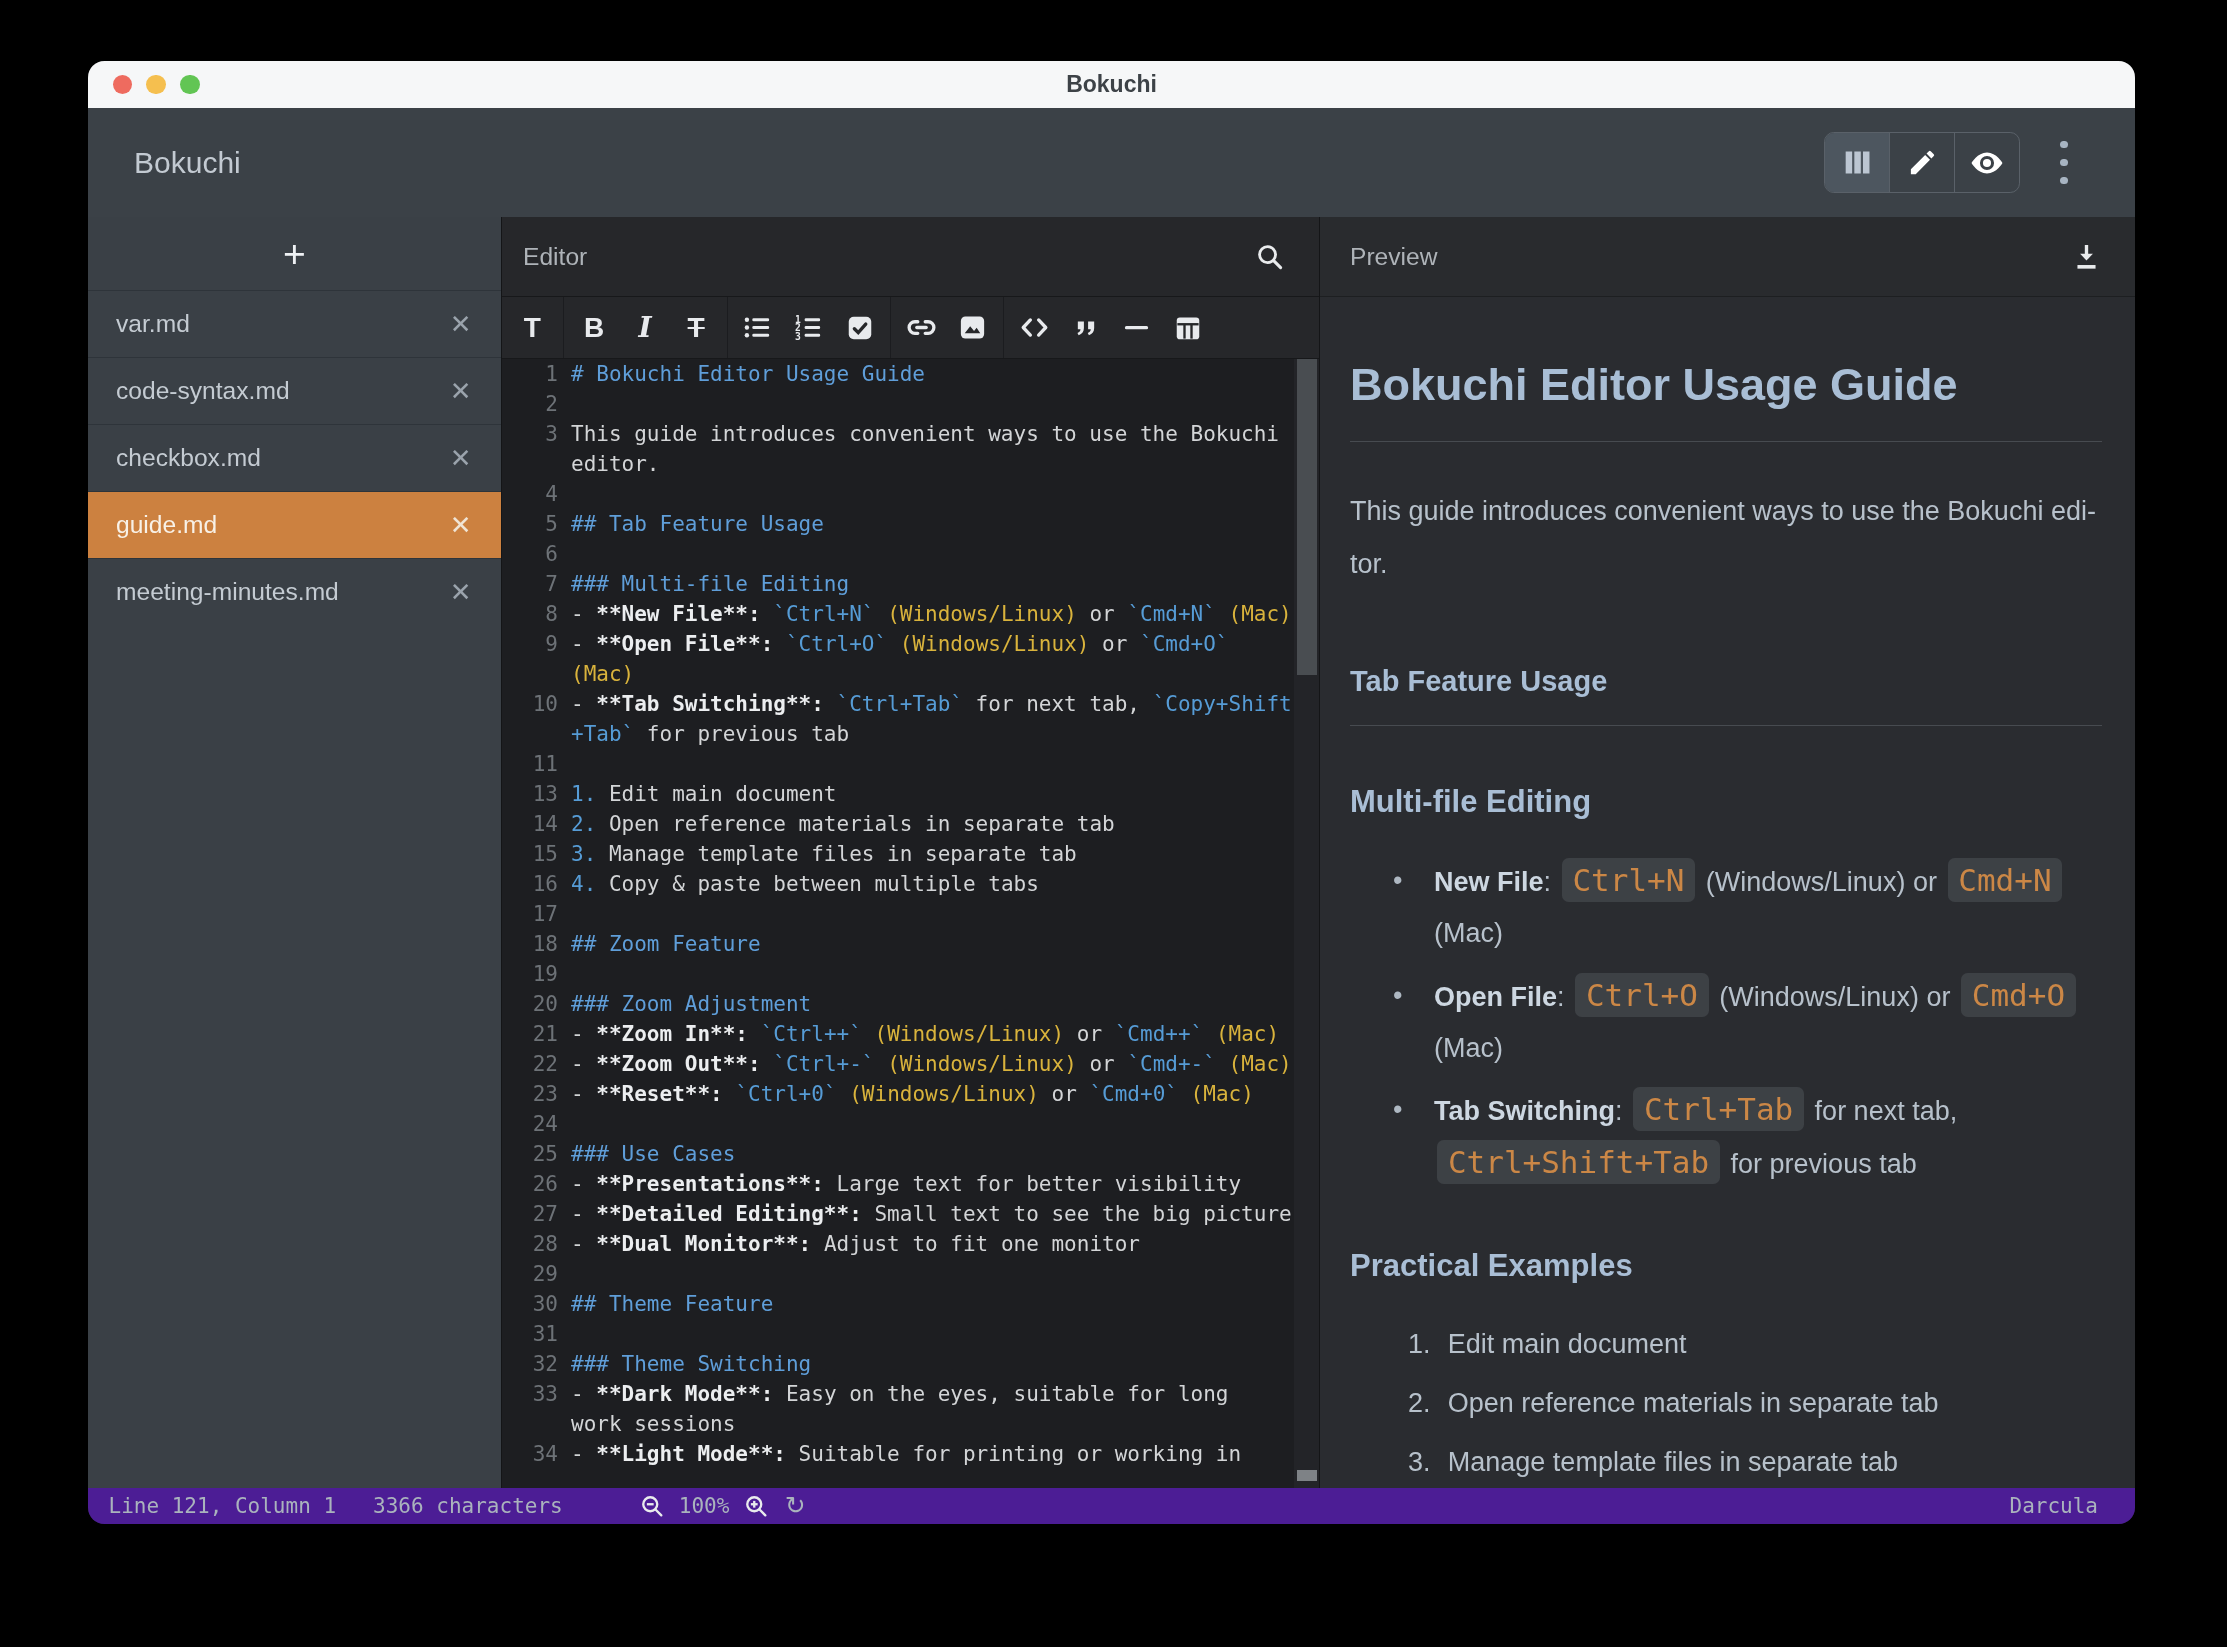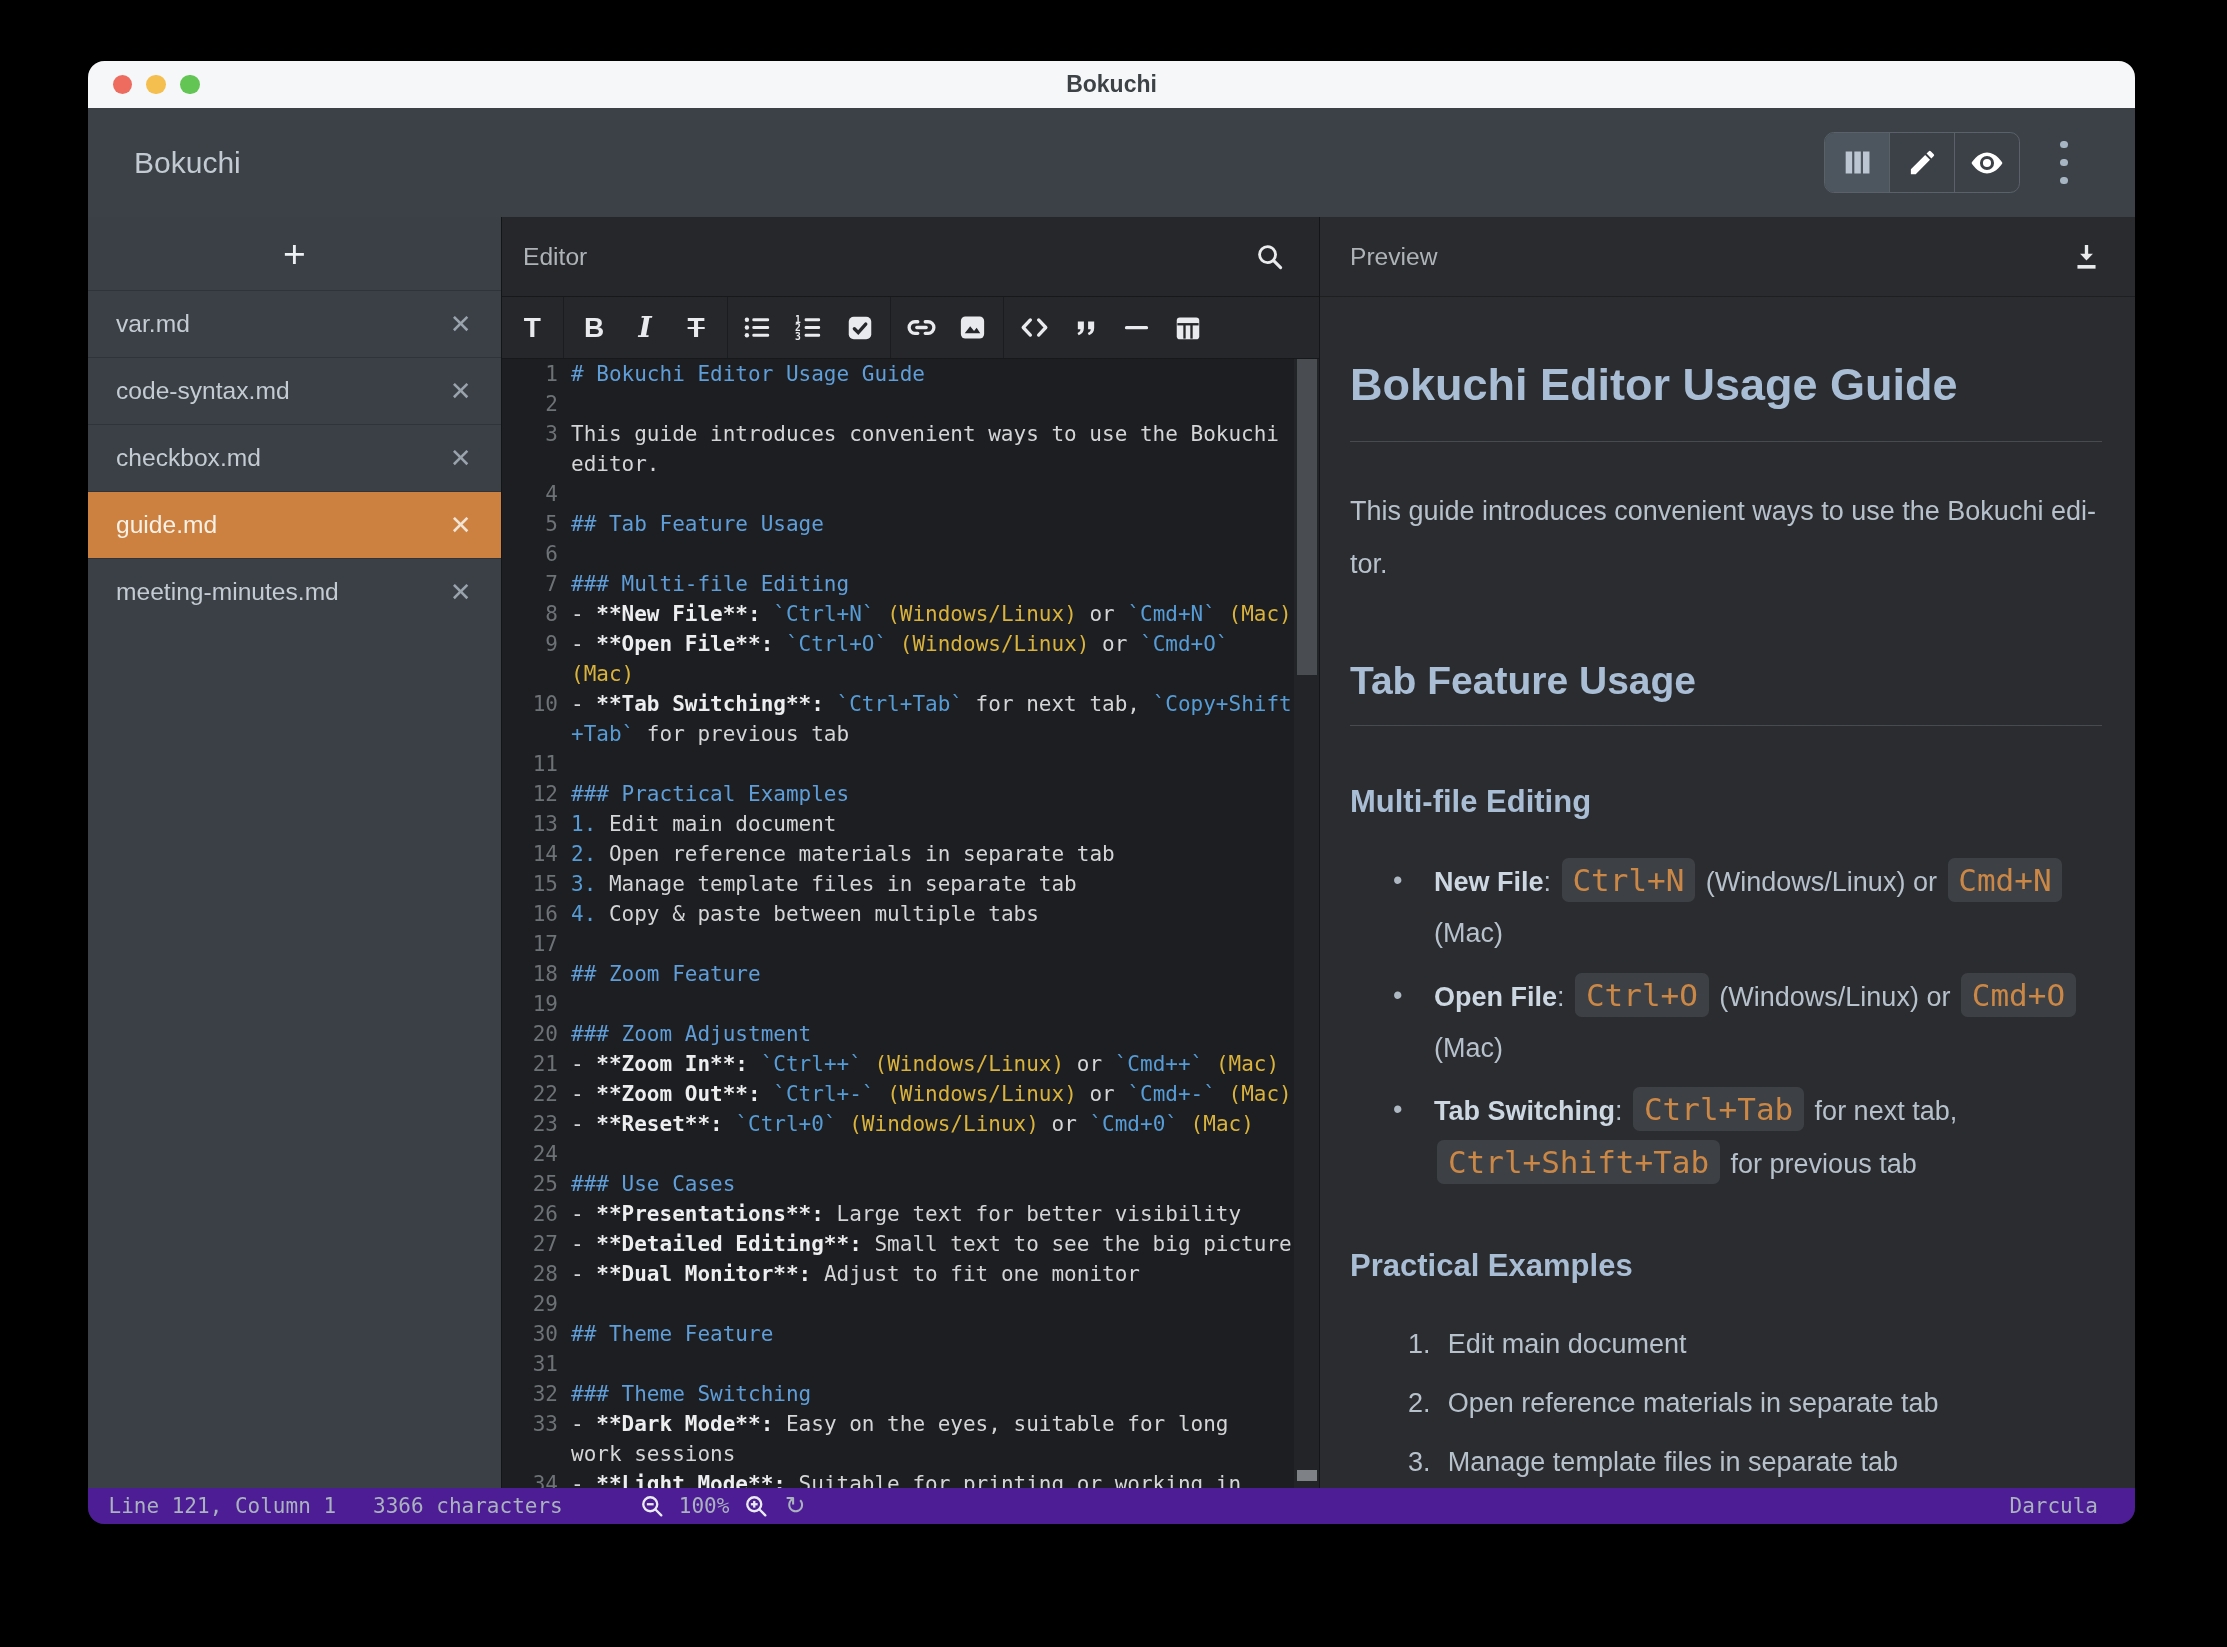--- a/index.html
+++ b/index.html
@@ -63,21 +63,21 @@
   .e-scrollbar{position:absolute;top:0;right:0;bottom:0;width:24.6px;background:#232428;}
   .e-thumb{position:absolute;top:0;left:2.5px;right:2.5px;height:316px;background:#494d51;}
   .e-corner{position:absolute;bottom:6.6px;left:2.5px;right:2.5px;height:11.5px;background:#7e8286;}
   
   .preview-pane{flex:1;background:#2a2c30;display:flex;flex-direction:column;border-left:1.6px solid #141517;}
   .preview-pane .pane-head{background:#292b2e;padding:0 33px 0 30px;border-bottom:1.6px solid #1d1f21;}
   .preview-body{flex:1;overflow:hidden;padding:0 33px 0 30px;color:#b7c1cb;font-size:27px;}
   .pv-h1{font-size:45px;line-height:52px;font-weight:bold;color:#a9bed5;margin:62px 0 0;
          padding-bottom:30px;border-bottom:1.6px solid #474b50;}
   .pv-p{margin:43px 0 0;line-height:53px;}
-  .pv-h2{font-size:39px;line-height:46px;font-weight:bold;color:#a9bed5;margin:67px 0 0;
+  .pv-h2{font-size:29px;line-height:46px;font-weight:bold;color:#a9bed5;margin:67px 0 0;
          padding-bottom:21px;border-bottom:1.6px solid #474b50;}
   .pv-h3{font-size:31px;line-height:38px;font-weight:bold;color:#a9bed5;margin:57px 0 0;}
   ul.pv-ul{list-style:none;margin:34px 0 0;padding:0 0 0 43px;}
   ul.pv-ul li{position:relative;padding-left:41px;line-height:51px;margin-top:10.6px;}
   ul.pv-ul li:first-child{margin-top:0;}
   ul.pv-ul li::before{content:"•";position:absolute;left:0;top:0;color:#aeb8c2;}
   ul.pv-ul strong{color:#cdd7e1;}
   .kbd{font-family:"DejaVu Sans Mono",monospace;font-size:31px;color:#cb8746;background:#3d4145;
        border-radius:6.6px;padding:4.1px 10.6px;margin:0 3.3px;white-space:nowrap;}
   ol.pv-ol{margin:29.5px 0 0;padding:0 0 0 88px;}
@@ -341,24 +341,20 @@
                 <span class="gutter">10</span>
                 <span class="rowtext"><span class="seg-p">- </span><span class="seg-b">**Tab Switching**:</span><span class="seg-p"> </span><span class="seg-c">`Ctrl+Tab`</span><span class="seg-p"> for next tab, </span><span class="seg-c">`Copy+Shift</span></span>
               </div>
               <div class="crow">
                 <span class="gutter"></span>
                 <span class="rowtext"><span class="seg-c">+Tab`</span><span class="seg-p"> for previous tab</span></span>
               </div>
               <div class="crow">
                 <span class="gutter">11</span>
                 <span class="rowtext"></span>
-              </div>
-              <div class="crow">
-                <span class="gutter">12</span>
-                <span class="rowtext"><span class="seg-h">### Practical Examples</span></span>
               </div>
               <div class="crow">
                 <span class="gutter">13</span>
                 <span class="rowtext"><span class="seg-c">1.</span><span class="seg-p"> Edit main document</span></span>
               </div>
               <div class="crow">
                 <span class="gutter">14</span>
                 <span class="rowtext"><span class="seg-c">2.</span><span class="seg-p"> Open reference materials in separate tab</span></span>
               </div>
               <div class="crow">

